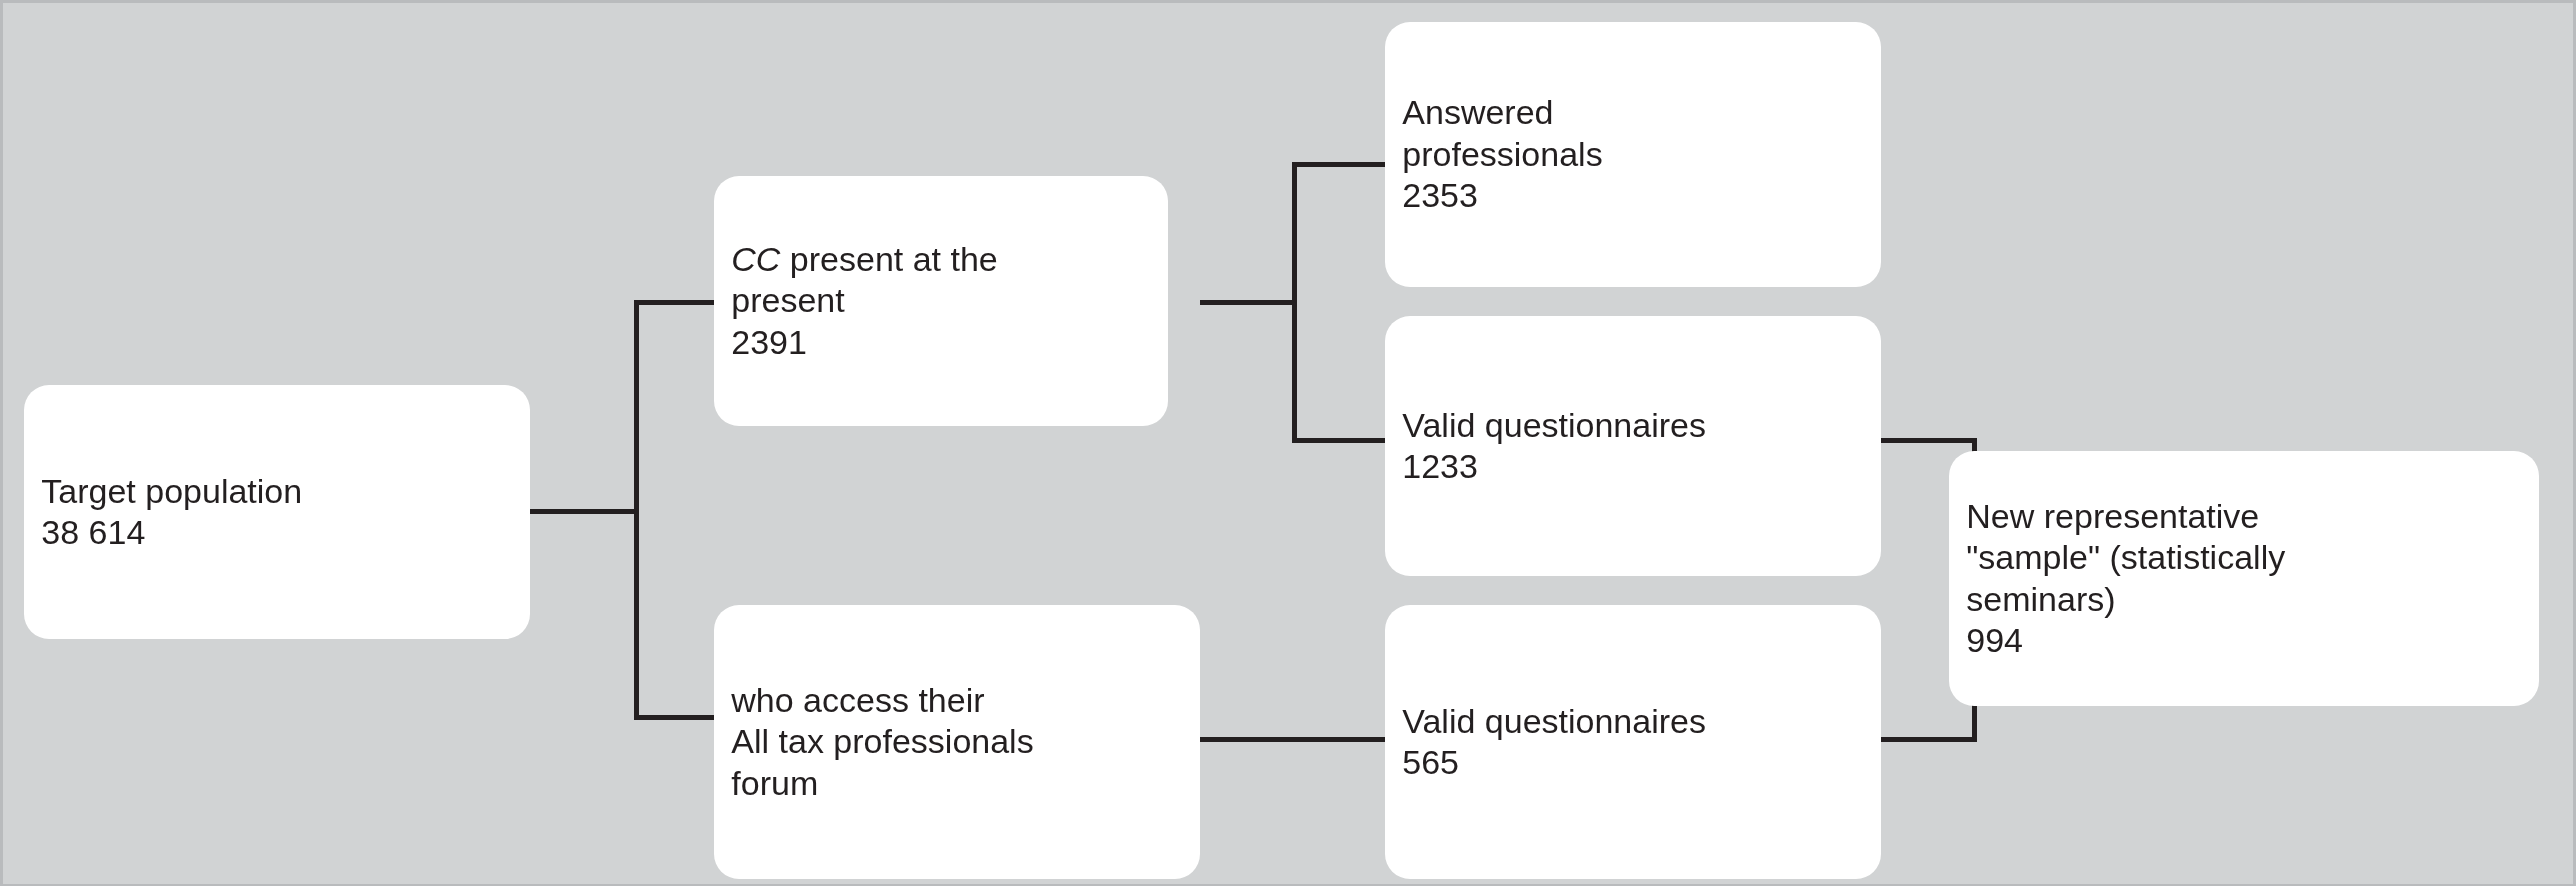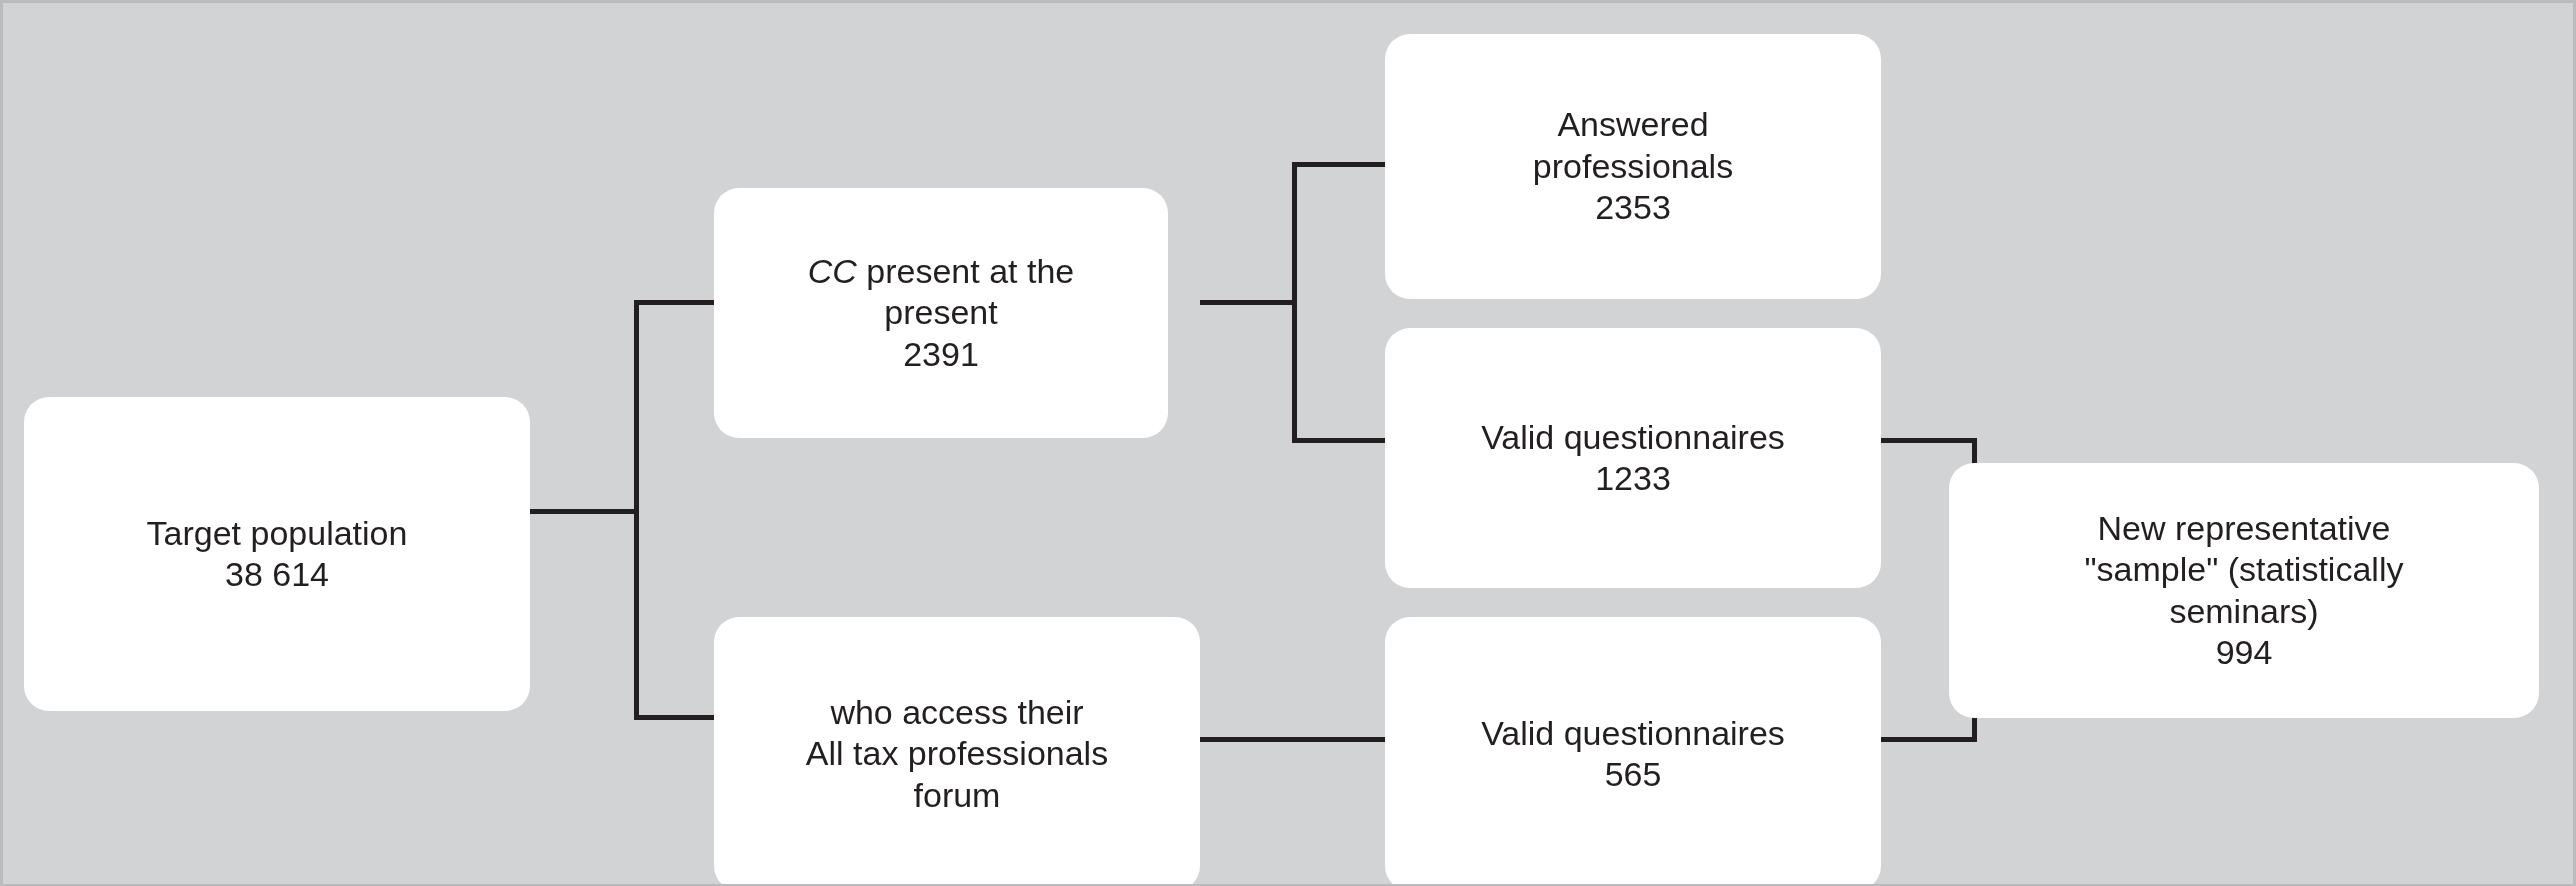--- a/index.html
+++ b/index.html
@@ -16,37 +16,36 @@
     border: 3.9px solid #b9bbbd;
     overflow: hidden;
     font-family: "Liberation Sans", sans-serif;
   }
   .node {
     position: absolute;
     background: #ffffff;
     border-radius: 25px;
     display: flex;
     flex-direction: column;
-    align-items: center;
+    align-items: flex-start;
     justify-content: center;
     text-align: center;
     color: #231f20;
     font-size: 34px;
     line-height: 1.22;
     box-sizing: border-box;
     padding: 5.8px 17.3px;
-    margin-top: 12px;
   }
   .node .line { display: block; white-space: nowrap; }
   .node em.cc {
     font-style: italic;
     font-family: "Liberation Sans", sans-serif;
   }
   
-  #node-target      { left: 21px;   top: 382px; width: 506px; height: 314px; }
+  #node-target      { left: 21px;   top: 382px; width: 506px; height: 254px; }
   #node-cc          { left: 711px;  top: 173px; width: 454px; height: 250px; }
   #node-forum       { left: 711px;  top: 602px; width: 486px; height: 274px; }
   #node-answered    { left: 1382px; top: 19px;  width: 496px; height: 265px; }
   #node-valid1233   { left: 1382px; top: 313px; width: 496px; height: 260px; }
   #node-valid334    { left: 1382px; top: 602px; width: 496px; height: 274px; }
   #node-sample      { left: 1946px; top: 448px; width: 590px; height: 255px; }
 
   .conn {
     position: absolute;
     background: #231f20;

